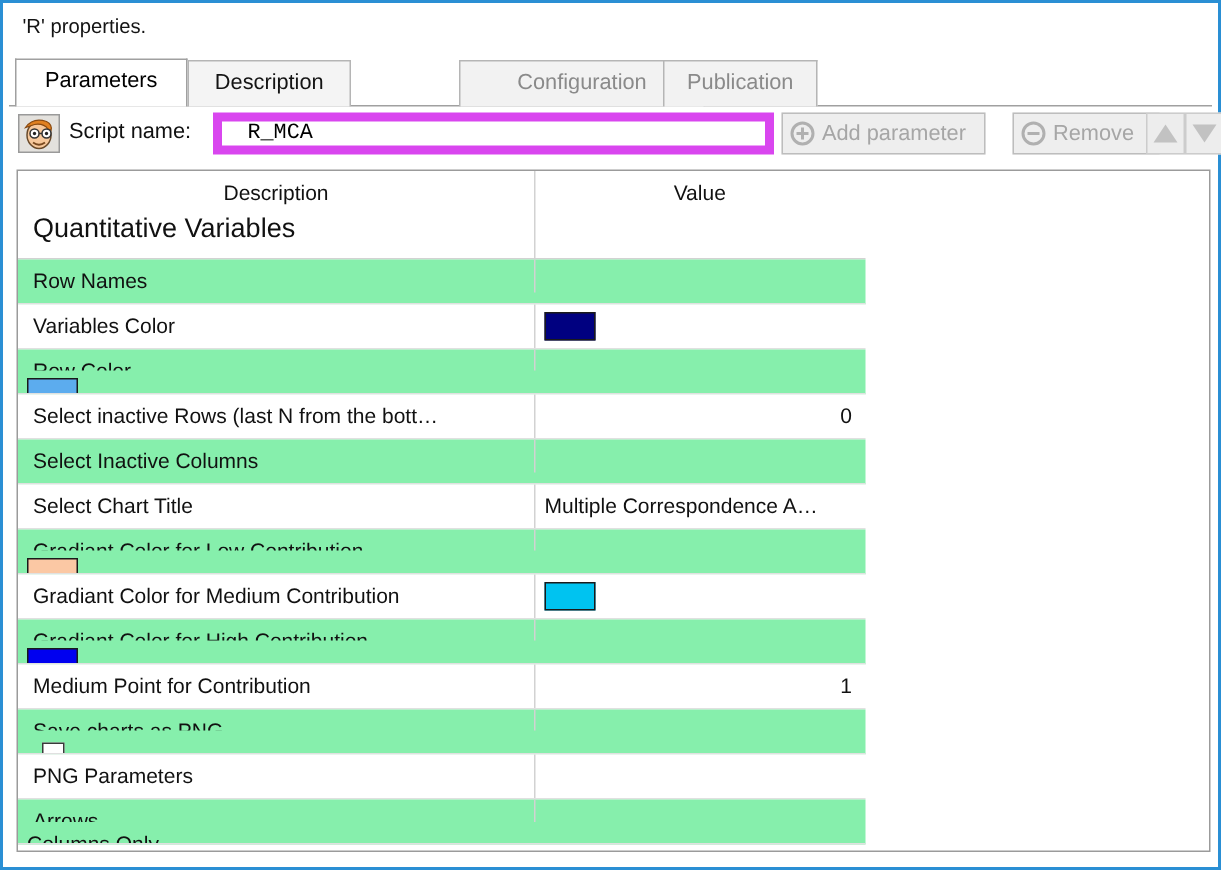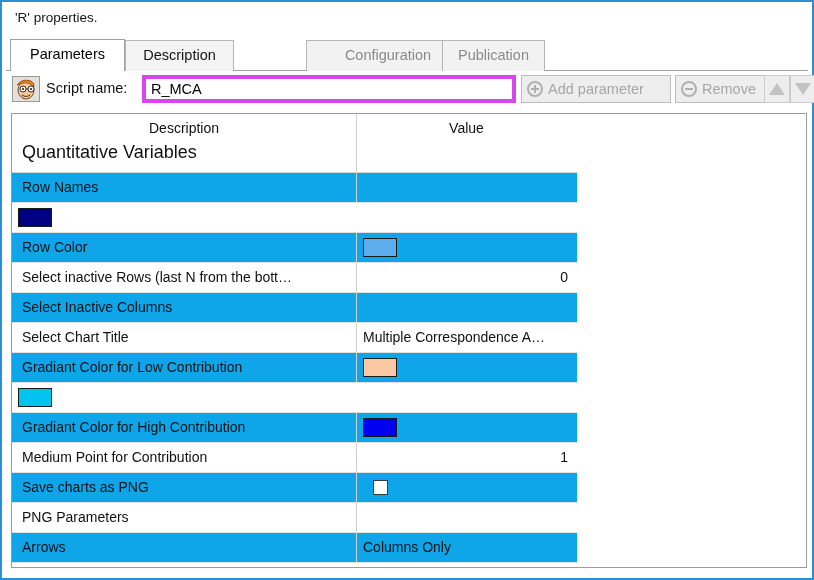--- a/index.html
+++ b/index.html
@@ -118,26 +118,26 @@
     color: #111111;
     white-space: nowrap;
   }
   .script-input {
     position: absolute;
     left: 135px;
     top: 1px;
     width: 374px;
     height: 28px;
     box-sizing: border-box;
-    border: 4px solid #d946ef;
-    background: #ffffff;
-    font-family: Liberation Sans, sans-serif;
+    border: 6px solid #d946ef;
+    background: #ffffff;
+    font-family: Liberation Mono, monospace;
     font-size: 14.5px;
     color: #000000;
-    padding: 0 5px;
+    padding: 0 17px;
     outline: none;
   }
 
   .tbtn {
     position: absolute;
     top: 1px;
     height: 28px;
     box-sizing: border-box;
     border: 1px solid #bdbdbd;
     background: #eeeeee;
@@ -233,21 +233,21 @@
   }
   .hcell.c1 { width: 345px; border-right: 1px solid #d2d2d2; }
   .hcell.c2 { width: 219px; }
 
   .grow {
     display: flex;
     height: 30px;
     box-sizing: border-box;
     border-bottom: 1px solid #e0e0e0;
   }
-  .grow.odd  { background: #0ea5e9; }
+  .grow.odd  { background: #86efac; flex-direction: column; }
   .grow.even { background: #ffffff; }
 
   .cell-desc {
     width: 345px;
     box-sizing: border-box;
     border-right: 1px solid #d2d2d2;
     padding: 6px 0 0 10px;
     font-size: 14px;
     color: #111111;
     white-space: nowrap;
@@ -335,21 +335,21 @@
           <circle cx="10" cy="12" r="1.1" fill="#222"></circle>
           <circle cx="18" cy="12" r="1.1" fill="#222"></circle>
           <path d="M9 18 Q13 21 17 18" stroke="#7a4a20" stroke-width="1.2" fill="none"></path>
         </svg>
       </div>
 
       <div class="script-label">Script name:</div>
 
       <input class="script-input" type="text" value="R_MCA" style="">
 
-      <div class="tbtn" style="left:514px;width:150px;">
+      <div class="tbtn" style="left:514px;width:136px;">
         <span class="glyph plus"></span>
         <span>Add parameter</span>
       </div>
 
       <div class="tbtn" style="left:668px;width:98px;">
         <span class="glyph minus"></span>
         <span>Remove</span>
       </div>
 
       <div class="arrowbtn" style="left:757px;">
@@ -372,20 +372,21 @@
             <span>Value</span>
           </div>
         </div>
 
         <div id="rows-host">
             <div class="grow odd">
               <div class="cell-desc">Row Names</div>
               <div class="cell-val txt"></div>
             </div>
             <div class="grow even">
+              <div class="cell-desc">Variables Color</div>
               <div class="cell-val"><span class="swatch" style="background: rgb(0, 0, 128);"></span></div>
             </div>
             <div class="grow odd">
               <div class="cell-desc">Row Color</div>
               <div class="cell-val"><span class="swatch" style="background: rgb(92, 172, 238);"></span></div>
             </div>
             <div class="grow even">
               <div class="cell-desc">Select inactive Rows (last N from the bott…</div>
               <div class="cell-val num">0</div>
             </div>
@@ -395,20 +396,21 @@
             </div>
             <div class="grow even">
               <div class="cell-desc">Select Chart Title</div>
               <div class="cell-val txt">Multiple Correspondence A…</div>
             </div>
             <div class="grow odd">
               <div class="cell-desc">Gradiant Color for Low Contribution</div>
               <div class="cell-val"><span class="swatch" style="background: rgb(251, 200, 164);"></span></div>
             </div>
             <div class="grow even">
+              <div class="cell-desc">Gradiant Color for Medium Contribution</div>
               <div class="cell-val"><span class="swatch" style="background: rgb(0, 195, 240);"></span></div>
             </div>
             <div class="grow odd">
               <div class="cell-desc">Gradiant Color for High Contribution</div>
               <div class="cell-val"><span class="swatch" style="background: rgb(0, 0, 240);"></span></div>
             </div>
             <div class="grow even">
               <div class="cell-desc">Medium Point for Contribution</div>
               <div class="cell-val num">1</div>
             </div>

